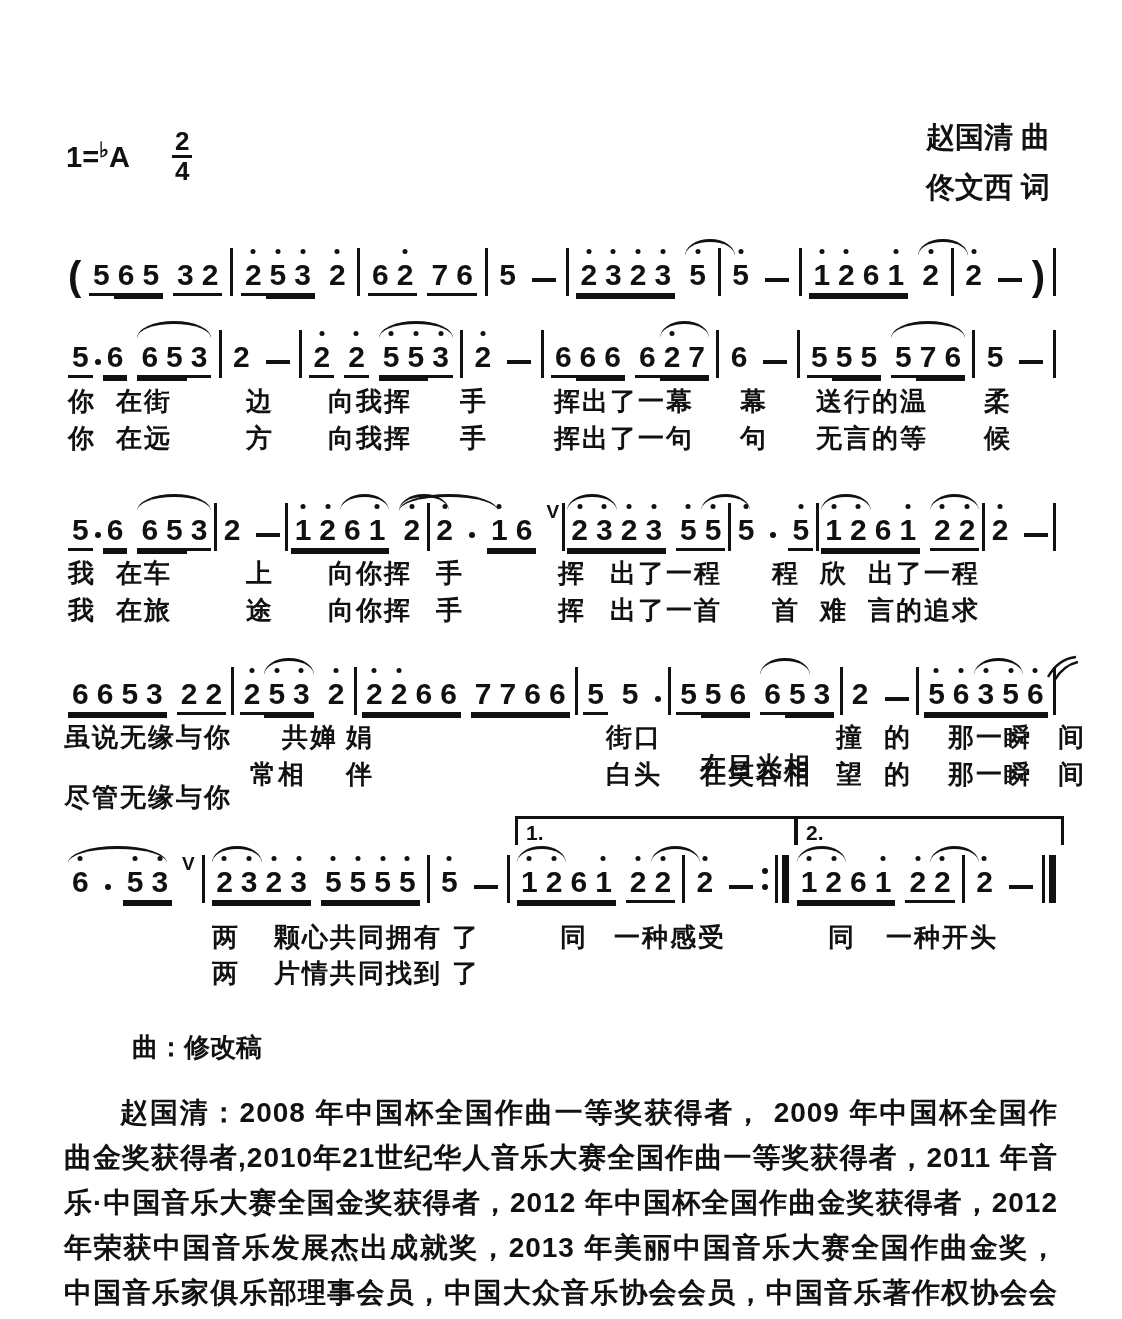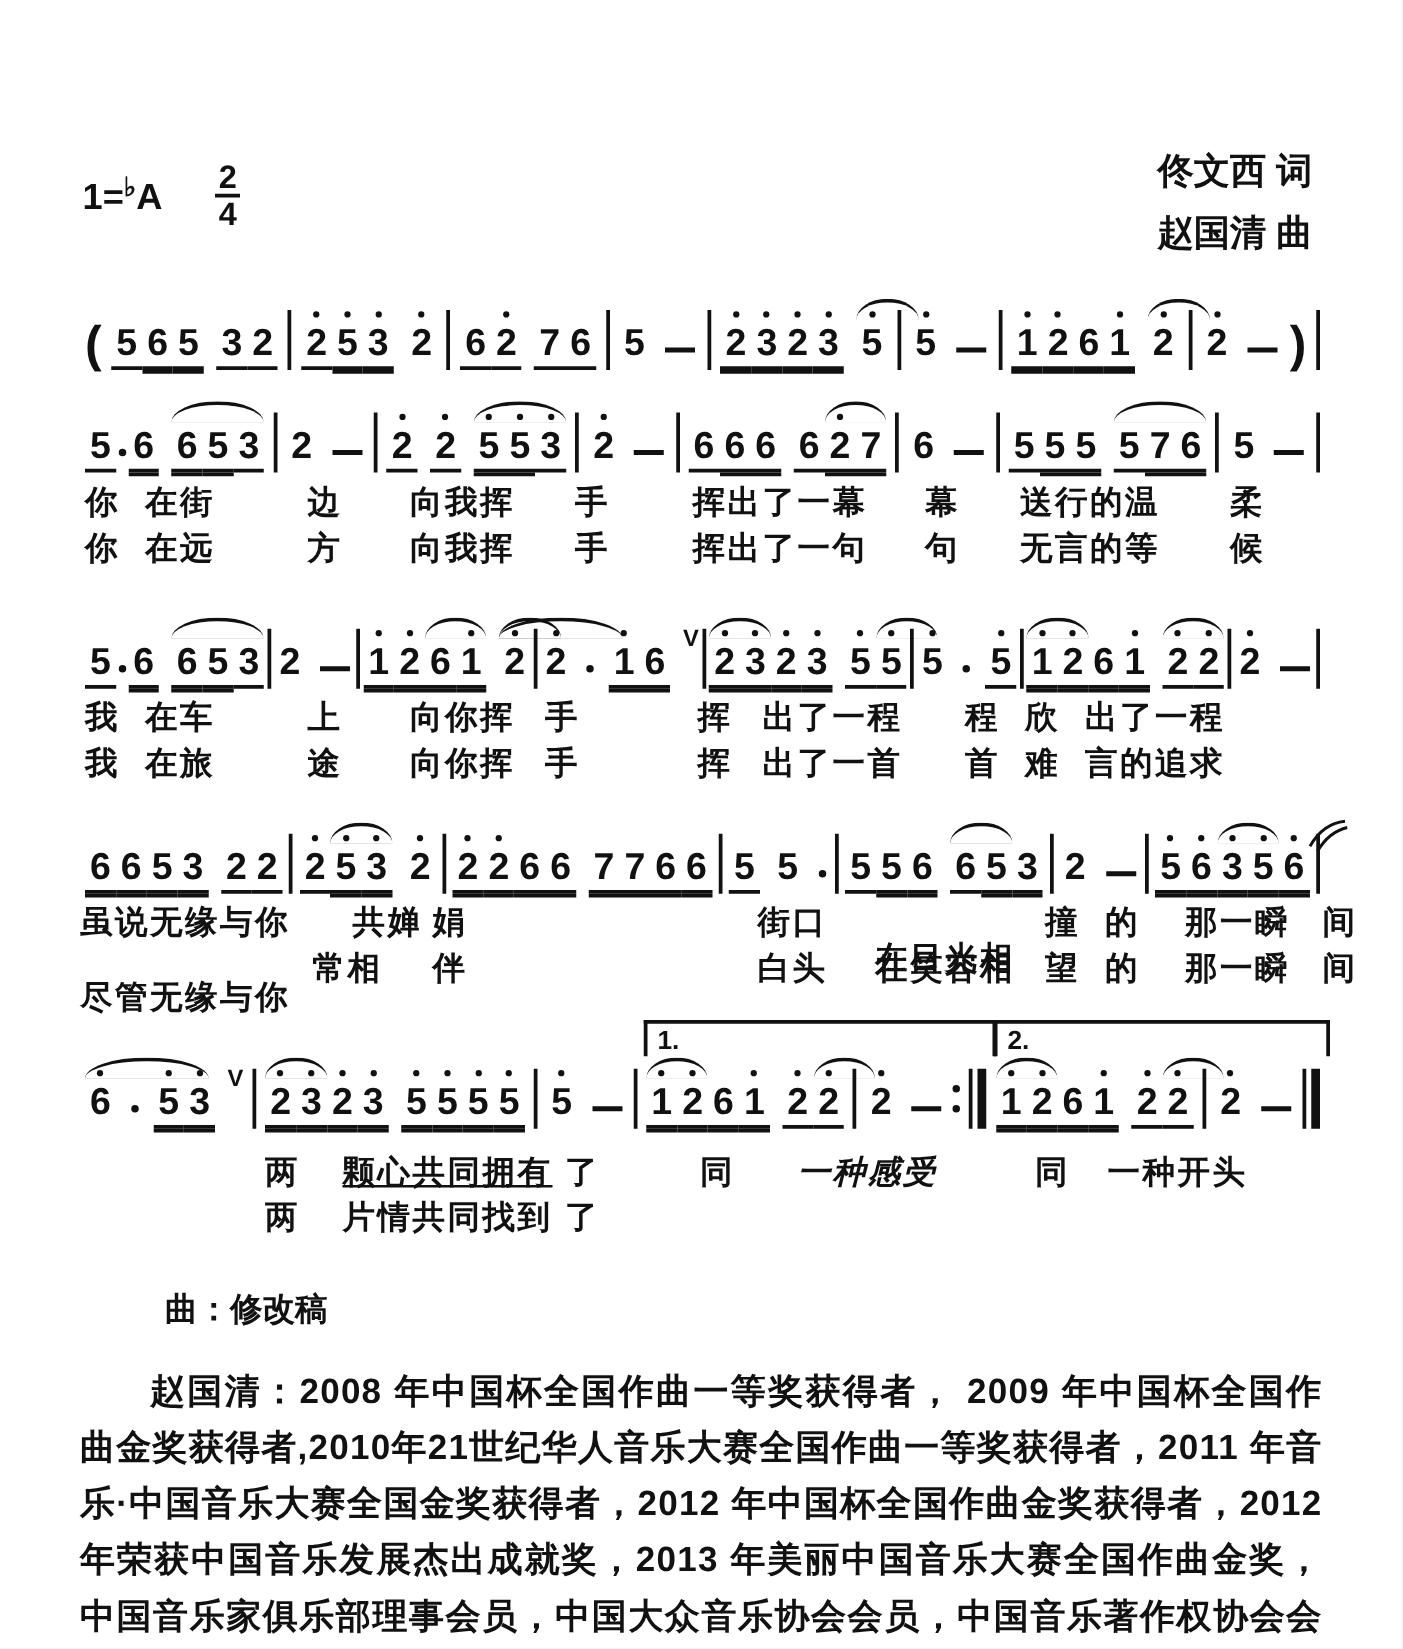--- a/index.html
+++ b/index.html
@@ -56,22 +56,22 @@
 <div class="page">
 
   <div class="keysig"><span>1=</span><span class="flat">♭</span><span>A</span></div>
 
   <div class="meter">
     <span class="num">2</span>
     <span class="den">4</span>
   </div>
 
   <div class="credits">
+    <div>赵国清 曲</div>
     <div>佟文西 词</div>
-    <div>赵国清 曲</div>
   </div>
 
   <div id="music">
       <div class="mline" style="top: 248px;">
         <span class="paren">(</span>
         <div class="meas">
           <div class="grp">
             <span class="note u1">5</span>
             <span class="note u2">6</span>
             <span class="note u2">5</span>
@@ -628,24 +628,24 @@
         <span style="left: 346px;">伴</span>
         <span style="left: 606px;">白头</span>
         <span style="left: 700px;">在笑容相</span>
         <span style="left: 836px;">望</span>
         <span style="left: 884px;">的</span>
         <span style="left: 948px;">那一瞬</span>
         <span style="left: 1058px;">间</span>
       </div>
       <div class="lyr-row" style="top: 920px;">
         <span style="left: 212px;">两</span>
-        <span style="left: 274px; text-decoration: underline;">颗心共同拥有</span>
+        <span style="left: 274px;">颗心共同拥有</span>
         <span style="left: 452px;">了</span>
         <span style="left: 560px;">同</span>
-        <span style="left: 638px; font-style: italic;">一种感受</span>
+        <span style="left: 614px;">一种感受</span>
         <span style="left: 828px;">同</span>
         <span style="left: 886px;">一种开头</span>
       </div>
       <div class="lyr-row" style="top: 956px;">
         <span style="left: 212px;">两</span>
         <span style="left: 274px;">片情共同找到</span>
         <span style="left: 452px;">了</span>
       </div>
     </div>
 

